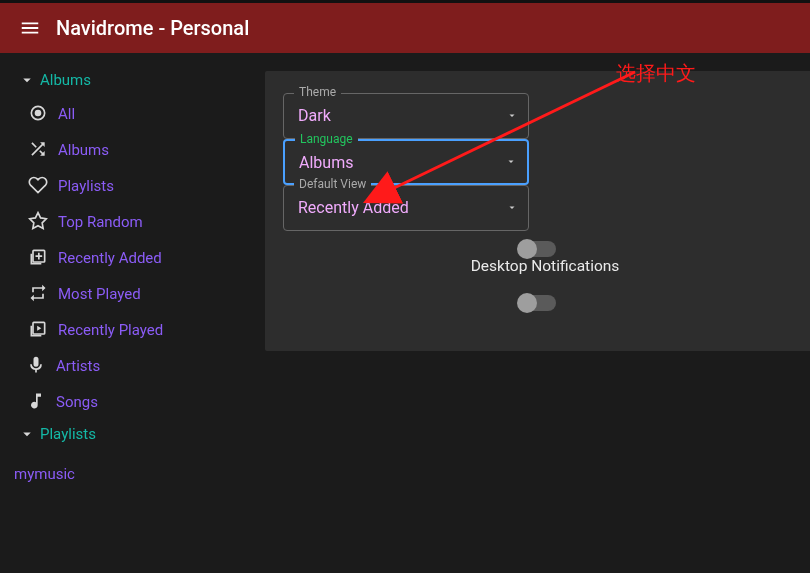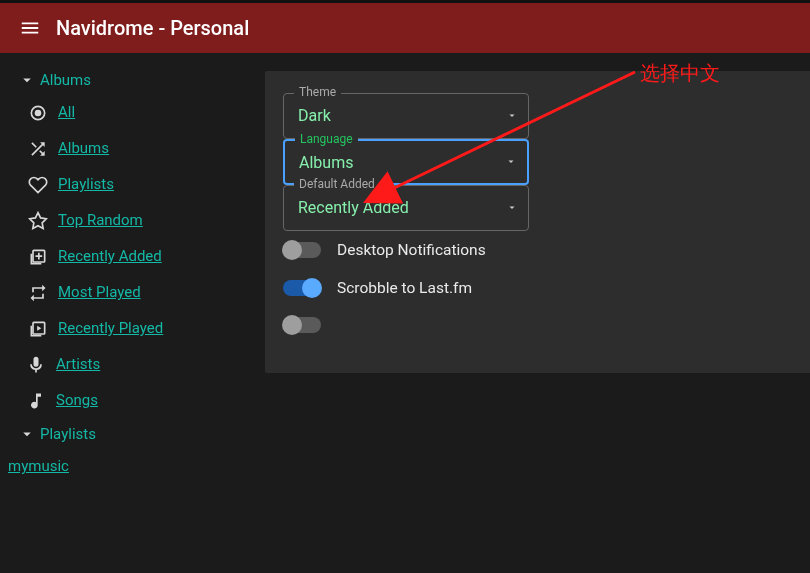--- a/index.html
+++ b/index.html
@@ -51,26 +51,25 @@
     display: flex;
     align-items: center;
     padding: 6px 12px 6px 18px;
     cursor: pointer;
     color: #14b8a6;
     font-size: 15px;
   }
   .nav-group-header .chev { width: 22px; display:flex; align-items:center;}
   .nav-item {
     display: flex;
-    align-items: flex-start;
+    align-items: flex-end;
     padding: 8px 12px 8px 28px;
     cursor: pointer;
-    color: #14b8a6;
+    color: #8b5cf6;
     font-size: 15px;
-    text-decoration: underline;
   }
   .nav-item.sub2 { padding-left: 26px; }
   .nav-item .icon, .nav-group-header .icon {
     width: 30px;
     display: flex;
     align-items: center;
     justify-content: flex-start;
   }
   .nav-label { flex: 1; }
 
@@ -101,34 +100,35 @@
     left: 10px;
     background: #2d2d2d;
     padding: 0 5px;
     font-size: 12px;
     color: #aaa;
   }
   .select-field.active .field-label { color: #22c55e; }
   .select-field .field-value {
     padding: 12px 14px 0 14px;
     font-size: 16px;
-    color: #86efac;
+    color: #f0abfc;
   }
   .select-field .dropdown-arrow {
     position: absolute;
     right: 10px;
     top: 50%;
     transform: translateY(-50%);
   }
   .toggle-row {
     display: flex;
     align-items: center;
     padding: 10px 0;
     font-size: 15.5px;
     color: #eaeaea;
+    flex-direction: column;
   }
   .toggle {
     width: 38px;
     height: 16px;
     background: #5a5a5a;
     border-radius: 10px;
     position: relative;
     margin-right: 16px;
     cursor: pointer;
   }
@@ -140,21 +140,21 @@
     position: absolute;
     top: -2px;
     left: -1px;
   }
   .toggle.on { background: #1a5aa8; }
   .toggle.on .knob { left: 19px; background: #5aaaff; }
 
   .annotation-text {
     position: absolute;
     top: 60px;
-    left: 640px;
+    left: 616px;
     color: #ff1a1a;
     font-size: 20px;
     font-weight: 500;
   }
   .annotation-arrow {
     position: absolute;
     top: 60px;
     left: 300px;
     pointer-events: none;
   }
@@ -273,21 +273,21 @@
 
     <div class="nav-group-header">
       <span class="chev">
         <svg width="18" height="18" viewBox="0 0 24 24" fill="#d8d8d8">
             <path d="M7 10l5 5 5-5z"></path>
           </svg>
       </span>
       <span class="nav-label">Playlists</span>
     </div>
 
-    <div class="nav-item sub2" style="padding-left:8px;">
+    <div class="nav-item sub2" style="padding-left:14px;margin-top:8px;">
       <span class="nav-label">mymusic</span>
     </div>
 
   </div>
 
   <div class="main">
     <div class="settings-panel">
 
       <div class="select-field">
         <div class="field-label">Theme</div>
@@ -303,42 +303,36 @@
         <div class="field-label">Language</div>
         <div class="field-value">Albums</div>
         <span class="dropdown-arrow">
           <svg width="12" height="12" viewBox="0 0 24 24" fill="#ccc">
               <path d="M7 10l5 5 5-5z"></path>
             </svg>
         </span>
       </div>
 
       <div class="select-field">
-        <div class="field-label">Default Added</div>
+        <div class="field-label">Default View</div>
         <div class="field-value">Recently Added</div>
         <span class="dropdown-arrow">
           <svg width="12" height="12" viewBox="0 0 24 24" fill="#ccc">
               <path d="M7 10l5 5 5-5z"></path>
             </svg>
         </span>
       </div>
 
       <div class="toggle-row">
         <div class="toggle">
             <div class="knob"></div>
           </div>
         <span>Desktop Notifications</span>
       </div>
 
-      <div class="toggle-row">
-        <div class="toggle on">
-            <div class="knob"></div>
-          </div>
-        <span>Scrobble to Last.fm</span>
-      </div>
 
       <div class="toggle-row">
         <div class="toggle">
             <div class="knob"></div>
           </div>
       </div>
 
     </div>
   </div>
 </div>

